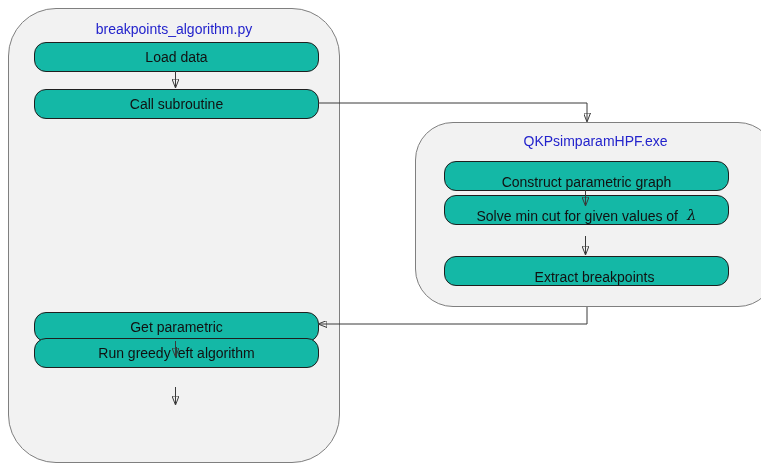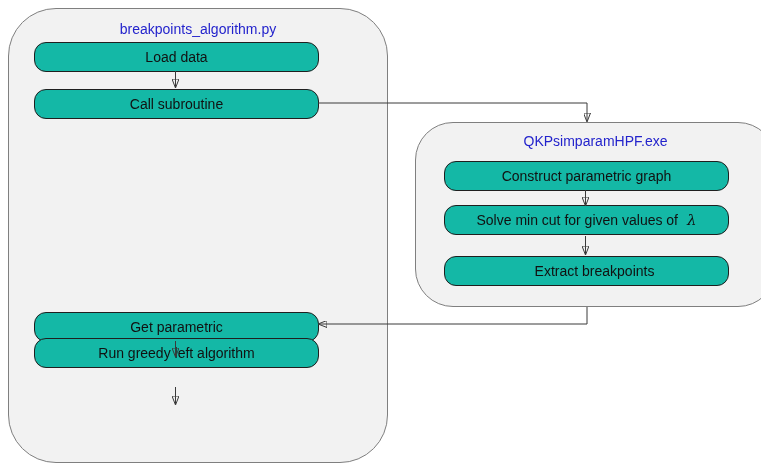--- a/index.html
+++ b/index.html
@@ -17,21 +17,21 @@
   }
   .container {
     position: absolute;
     background: #f2f2f2;
     border: 1px solid #7f7f7f;
     box-sizing: border-box;
   }
   .container-left {
     left: 8px;
     top: 8px;
-    width: 380px;
+    width: 332px;
     height: 455px;
     border-radius: 48px;
   }
   .container-right {
     left: 415px;
     top: 122px;
     width: 361px;
     height: 185px;
     border-radius: 38px;
   }
@@ -55,30 +55,30 @@
     border-radius: 12px;
     box-sizing: border-box;
     display: flex;
     align-items: center;
     justify-content: center;
     font-size: 14px;
     color: #111111;
     white-space: nowrap;
   }
   .container-left .node { left: 25px; }   
-  .container-right .node { left: 28px; }  
+  .container-right .node { left: 28px; align-items: flex-end; }  
 
   .n-load       { top: 33px; }   
   .n-call       { top: 80px; }   
   .n-get        { top: 303px; }  
   .n-gleft      { top: 329px; }  
   .n-gright     { top: 397px; }  
 
   .n-construct  { top: 38px; }   
-  .n-solve      { top: 82px; gap: 8px; }   
+  .n-solve      { top: 72px; gap: 8px; }   
   .n-extract    { top: 133px; padding-left: 16px; }  
 
   .math-symbol {
     font-family: "DejaVu Serif", serif;
     font-style: italic;
     font-size: 15px;
     padding-left: 1px;
   }
   svg.connectors {
     position: absolute;

